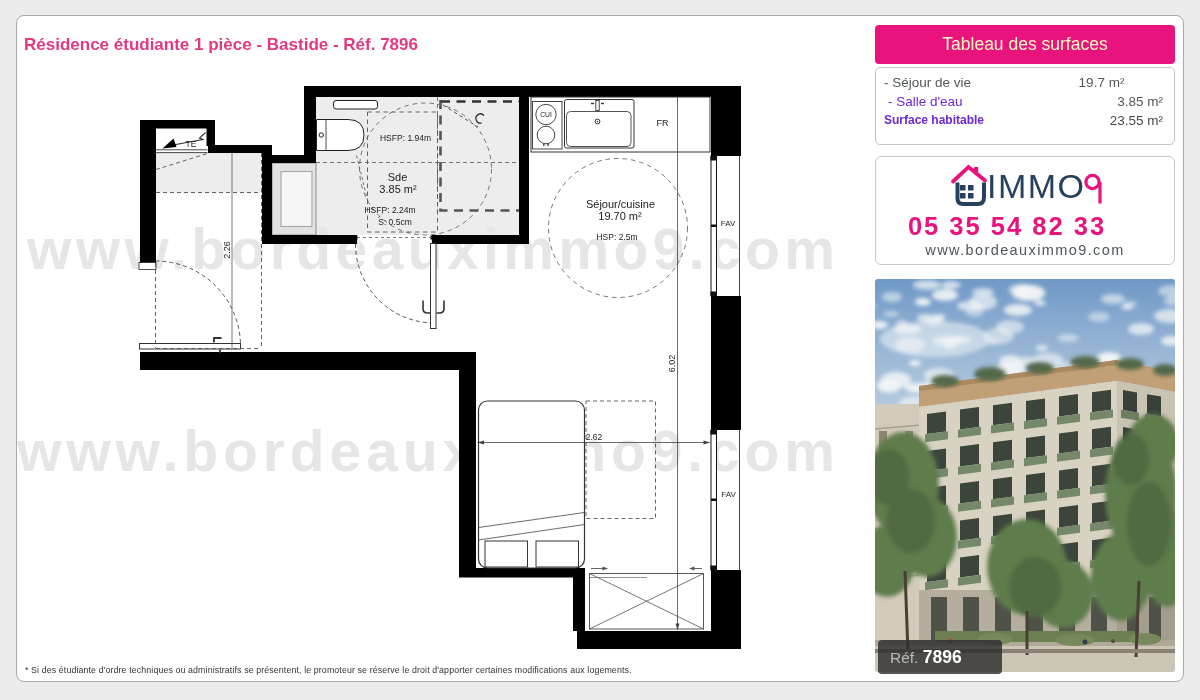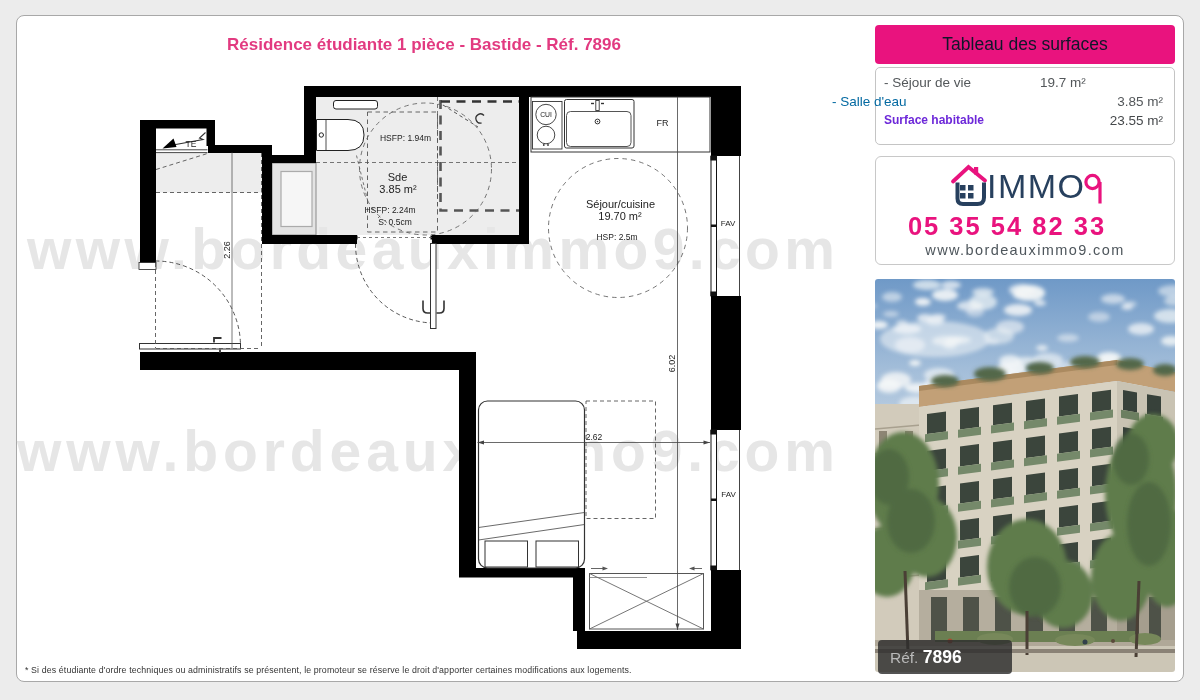--- a/index.html
+++ b/index.html
@@ -1,21 +1,21 @@
 <!DOCTYPE html>
 <html><head><meta charset="utf-8">
 <style>
 html,body{margin:0;padding:0;width:1200px;height:700px;background:#ececec;font-family:"Liberation Sans",sans-serif;overflow:hidden}
 .abs{position:absolute}
 </style></head>
 <body>
 
 <div class="abs" style="left:16px;top:15px;width:1166px;height:665px;background:#fff;border:1px solid #a8a8a8;border-radius:8px"></div>
 
-<div class="abs" style="left:24px;top:35px;width:800px;text-align:center;font-size:17px;font-weight:bold;color:#e23a80">Résidence étudiante 1 pièce - Bastide - Réf. 7896</div>
+<div class="abs" style="left:24px;top:35px;width:800px;font-size:17px;font-weight:bold;color:#e23a80">Résidence étudiante 1 pièce - Bastide - Réf. 7896</div>
 
 <svg class="abs" style="left:0;top:0" width="860" height="700" viewBox="0 0 860 700">
 
 <rect x="476" y="97" width="235" height="534" fill="#fff"></rect>
 
 <rect x="262" y="244" width="214" height="108" fill="#fff"></rect>
 
 <rect x="156" y="128" width="106" height="224" fill="#fff"></rect>
 
 <rect x="316" y="97" width="203" height="138" fill="#ededed"></rect>
@@ -224,28 +224,28 @@
     </g>
 
 <g>
       <text x="620.5" y="207.5" font-size="11" fill="#222" text-anchor="middle">Séjour/cuisine</text>
 <text x="620" y="220" font-size="11" fill="#222" text-anchor="middle">19.70 m²</text>
 <text x="617" y="239.5" font-size="8.5" fill="#222" text-anchor="middle">HSP: 2.5m</text>
     </g>
 
 </svg>
 
-<div class="abs" style="left:875px;top:25px;width:300px;height:39px;background:#e9137e;border-radius:4px;color:#0f172a;font-size:17.5px;text-align:center;line-height:39px">Tableau des surfaces</div>
+<div class="abs" style="left:875px;top:25px;width:300px;height:39px;background:#e9137e;border-radius:4px;color:#fef9c3;font-size:17.5px;text-align:center;line-height:39px">Tableau des surfaces</div>
 
 <div class="abs" style="left:875px;top:67px;width:298px;height:76px;background:#fff;border:1px solid #c4c4c4;border-radius:5px"></div>
 
 <div class="abs" style="left:884px;top:75px;font-size:13.5px;color:#53575a">- Séjour de vie</div>
-<div class="abs" style="left:1040px;top:75px;width:123px;text-align:left;font-size:13.5px;color:#53575a">19.7 m²</div>
-
-<div class="abs" style="left:832px;top:93.5px;font-size:13.5px;color:#0369a1">- Salle d'eau</div>
+<div class="abs" style="left:1040px;top:75px;width:123px;text-align:center;font-size:13.5px;color:#53575a">19.7 m²</div>
+
+<div class="abs" style="left:888px;top:93.5px;font-size:13.5px;color:#6d28d9">- Salle d'eau</div>
 <div class="abs" style="left:1040px;top:93.5px;width:123px;text-align:right;font-size:13.5px;color:#53575a">3.85 m²</div>
 
 <div class="abs" style="left:884px;top:113px;font-size:12px;font-weight:bold;color:#6d28d9">Surface habitable</div>
 <div class="abs" style="left:1040px;top:113px;width:123px;text-align:right;font-size:13.5px;font-weight:normal;color:#46494c">23.55 m²</div>
 
 <div class="abs" style="left:875px;top:156px;width:298px;height:107px;background:#fff;border:1px solid #c8c8c8;border-radius:6px"></div>
 
 <svg class="abs" style="left:940px;top:160px" width="175" height="50" viewBox="0 0 175 50">
 <path d="M13,21.5 L28.5,7 L45,20.5" fill="none" stroke="#e9137e" stroke-width="3.8" stroke-linecap="round"></path>
 <rect x="34" y="7" width="4.2" height="7.5" fill="#e9137e"></rect>
@@ -544,15 +544,15 @@
         <rect x="0" y="370" width="300" height="4"></rect>
       </g>
 <g>
         <circle cx="75" cy="362" r="2.5" fill="#a84a32"></circle>
         <circle cx="210" cy="363" r="2.5" fill="#32404a"></circle>
         <circle cx="238" cy="362" r="2" fill="#5a4a3a"></circle>
       </g>
     </g>
 </svg>
 
-<div class="abs" style="left:878px;top:640px;width:134px;height:34px;background:rgba(45,45,45,0.82);border-radius:4px;line-height:34px;padding-left:12px;box-sizing:border-box"><span style="color:#b9b9b9;font-size:15.5px">Réf. </span><span style="color:#fff;font-weight:bold;font-size:17.5px">7896</span></div>
+<div class="abs" style="left:878px;top:640px;width:124px;height:34px;background:rgba(45,45,45,0.82);border-radius:4px;line-height:34px;padding-left:12px;box-sizing:border-box"><span style="color:#b9b9b9;font-size:15.5px">Réf. </span><span style="color:#fff;font-weight:bold;font-size:17.5px">7896</span></div>
 
 <div class="abs" style="left:25px;top:665px;font-size:8.8px;letter-spacing:0.12px;color:#333">* Si des étudiante d'ordre techniques ou administratifs se présentent, le promoteur se réserve le droit d'apporter certaines modifications aux logements.</div>
 
 </body></html>

